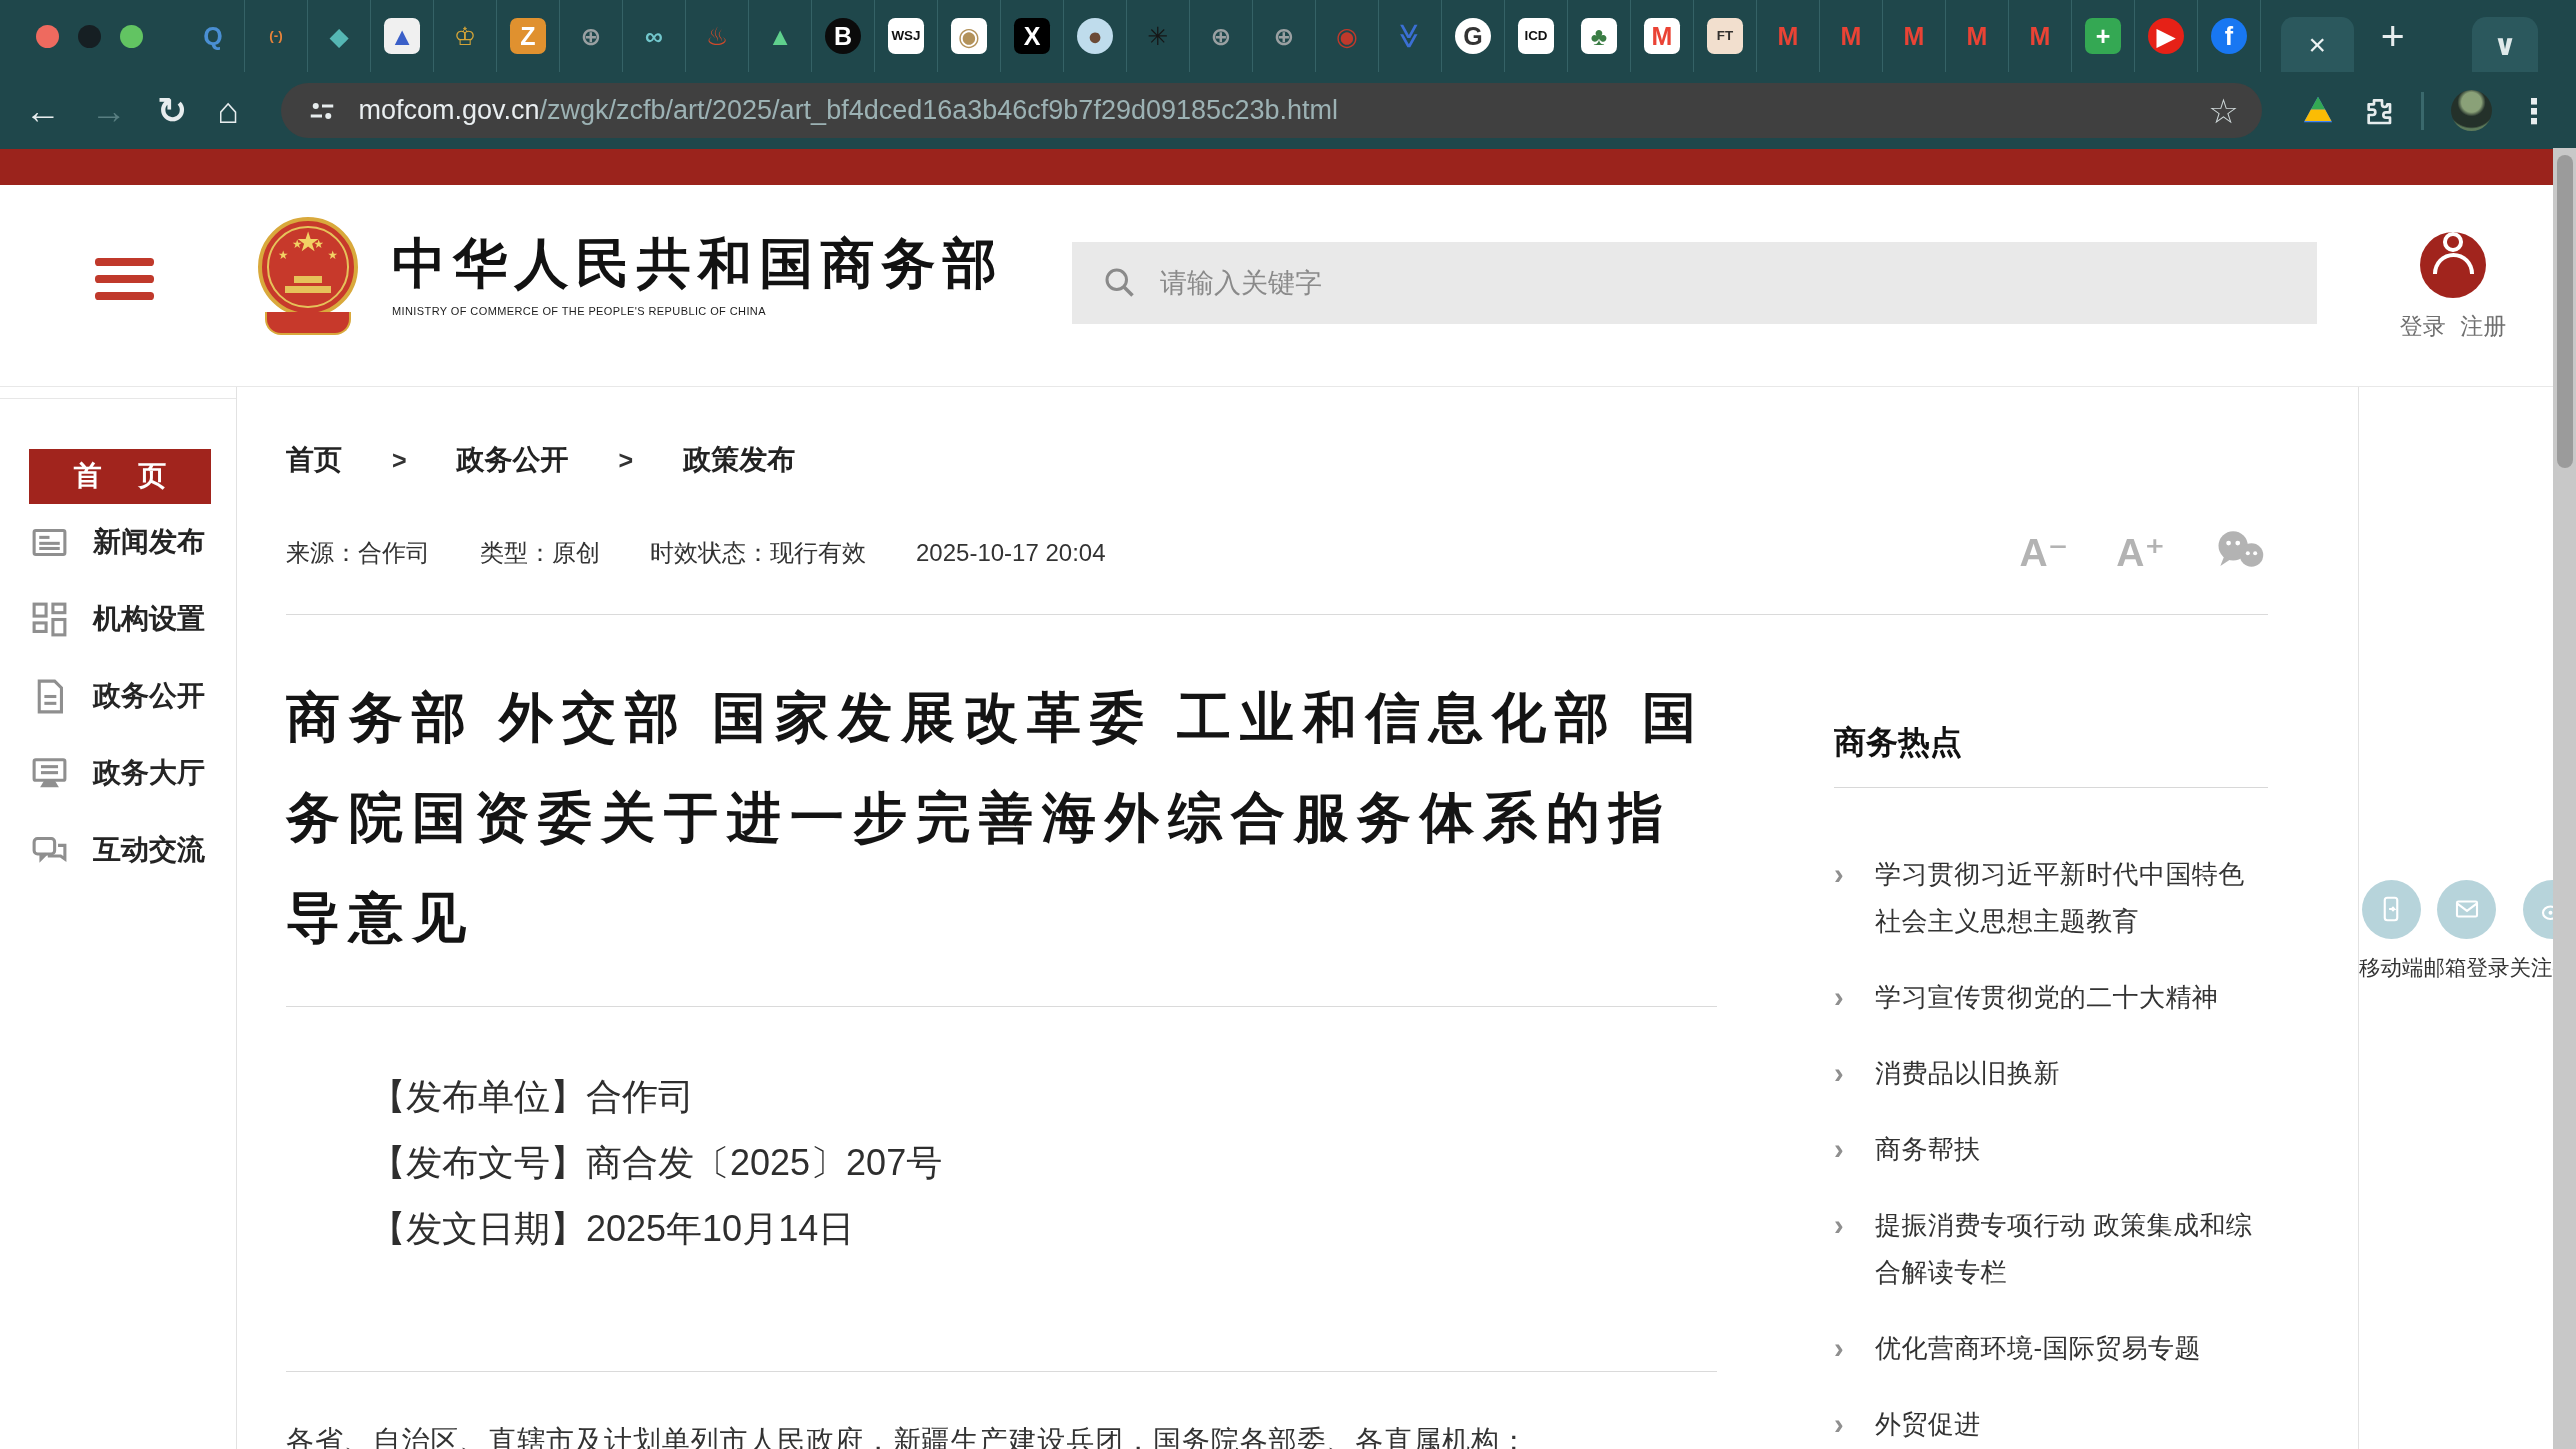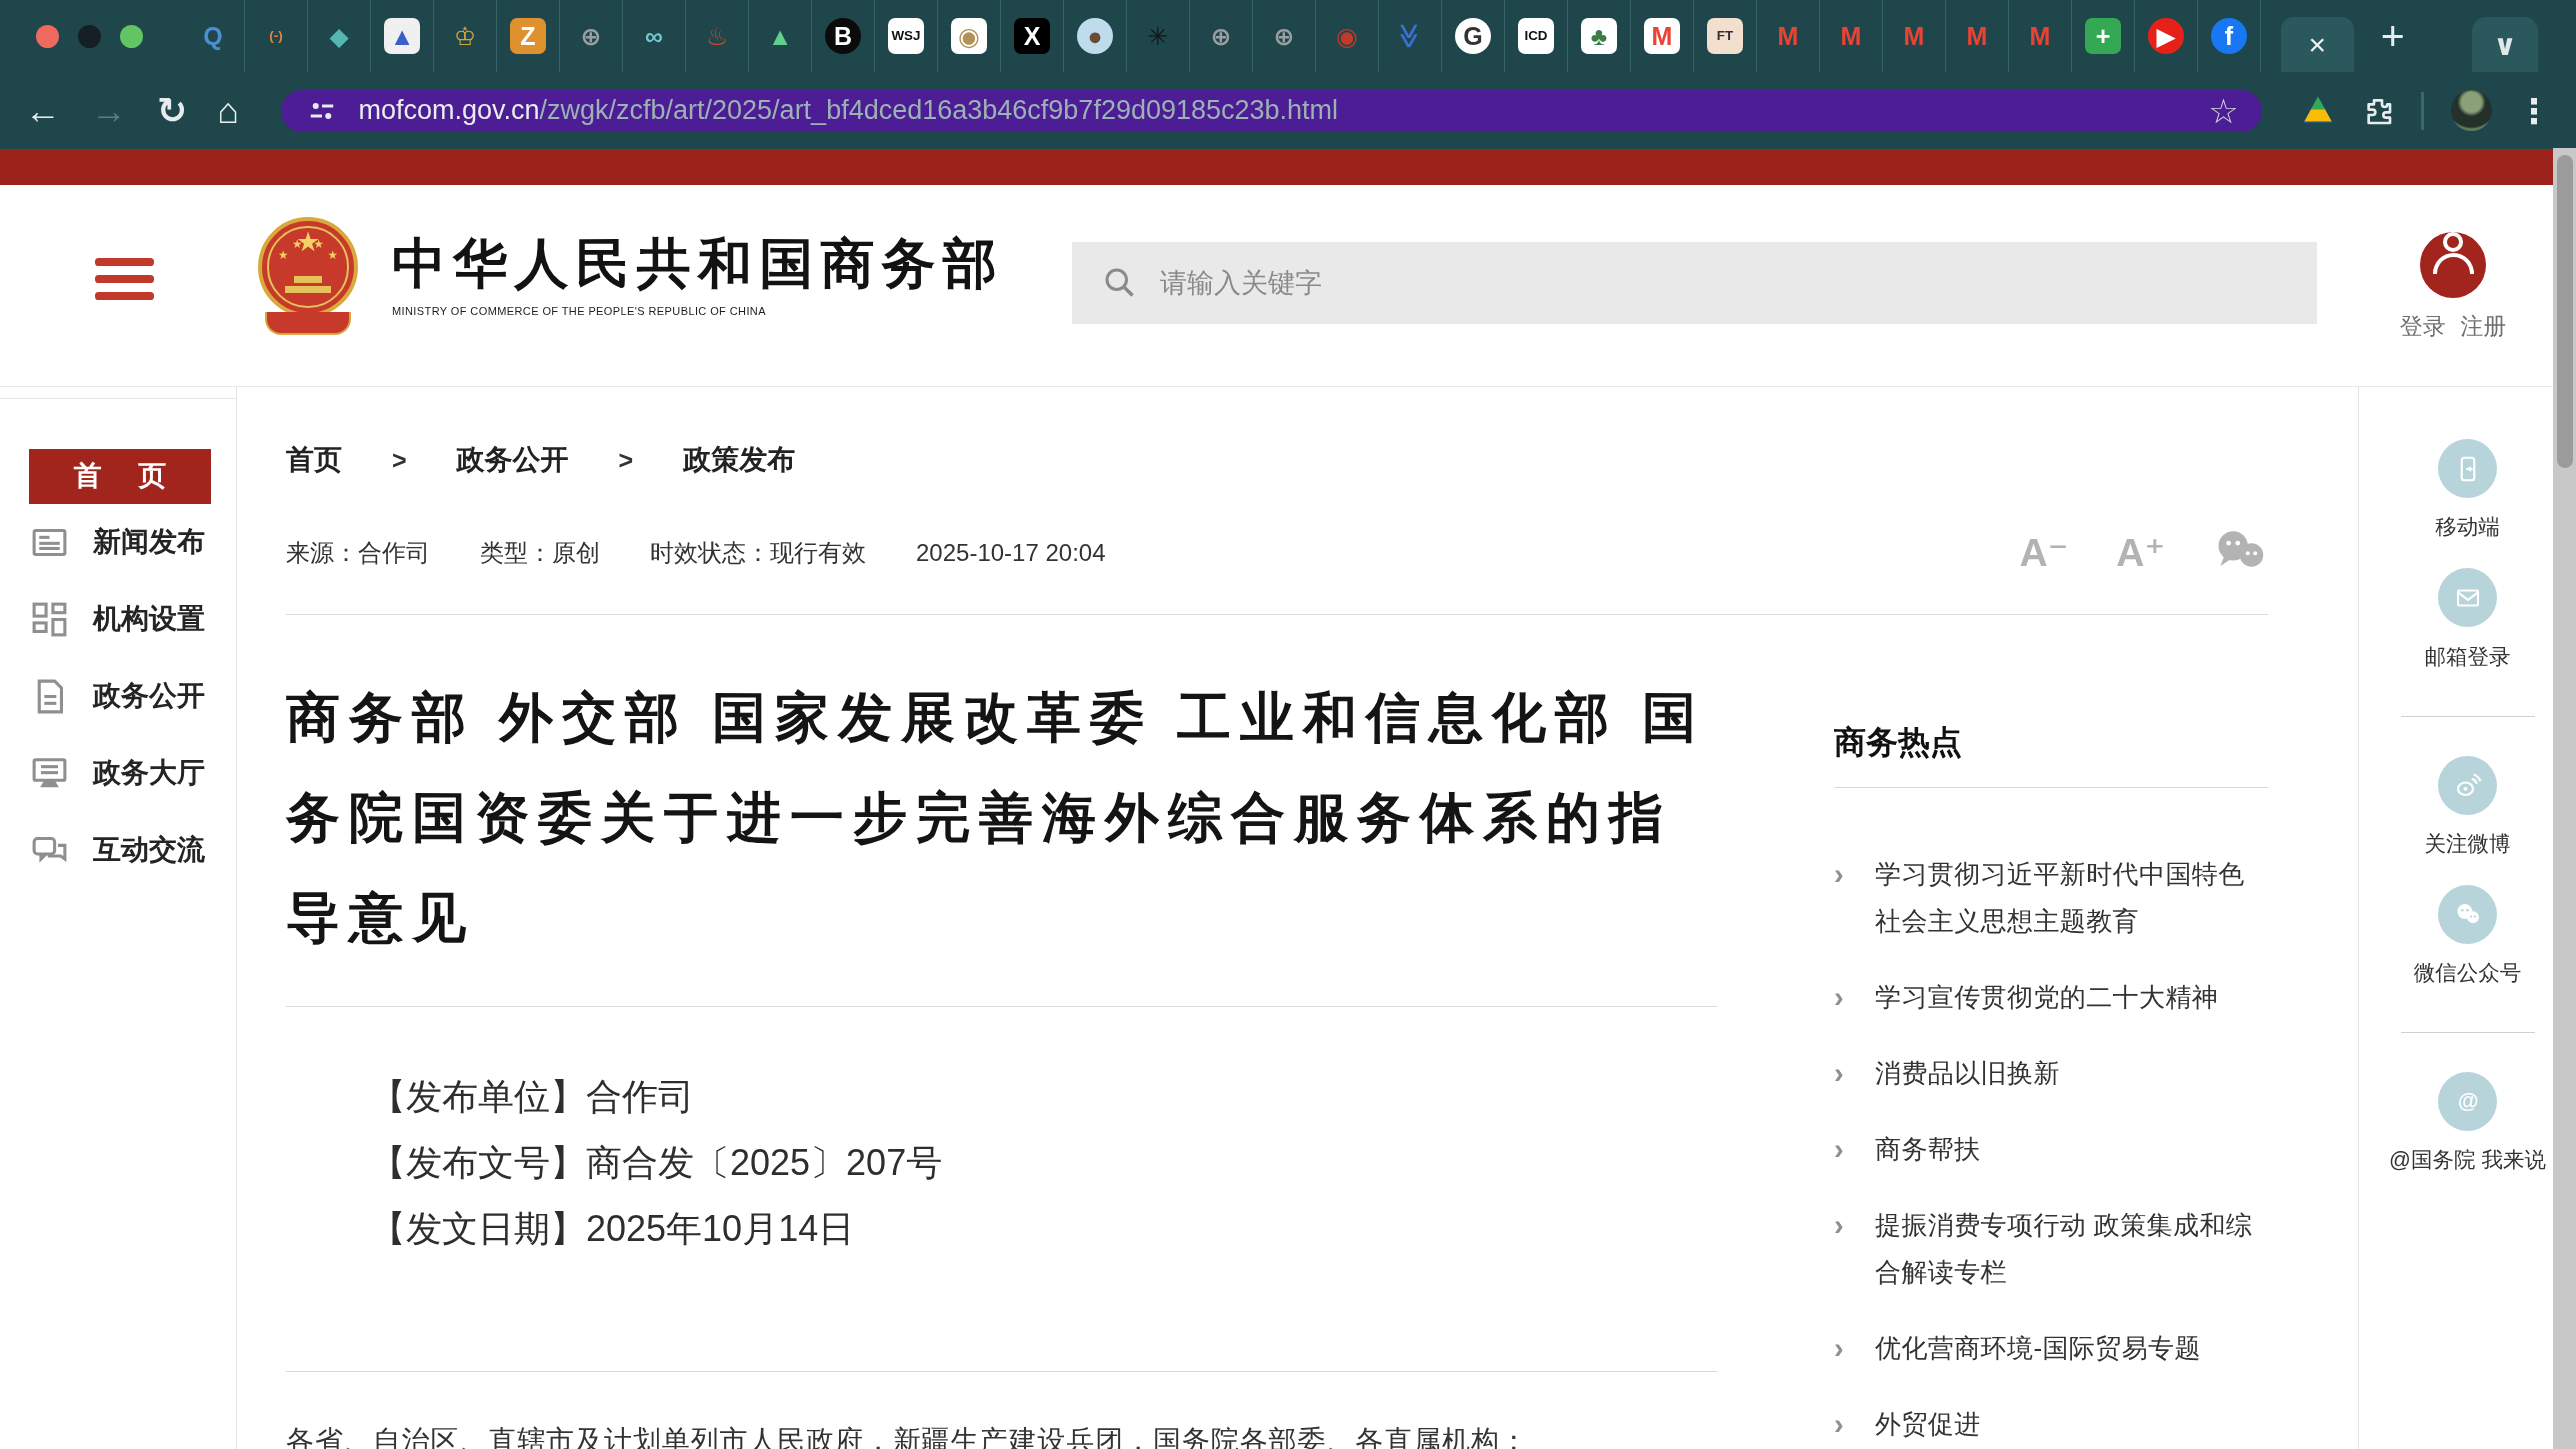--- a/index.html
+++ b/index.html
@@ -19,21 +19,21 @@
   .fav.rot { transform:rotate(90deg); }
   .active-tab { width:73px; height:55px; margin-left:19.7px; background:#2b585d; border-radius:12.5px 12.5px 0 0;
     align-self:flex-end; display:flex; align-items:center; justify-content:center; color:#eef3f3; font-size:30px; }
   .newtab { color:#e7edee; font-size:41px; font-weight:300; margin-left:27px; line-height:72px; }
   .tab-chevron { margin-left:auto; margin-right:38px; width:66px; height:55px; background:#2b585d; border-radius:14.3px 14.3px 0 0;
     align-self:flex-end; display:flex; align-items:center; justify-content:center; color:#dfe9ea; font-size:29px; font-weight:bold; }
 
   .toolbar { height:77px; background:#1f474b; display:flex; align-items:center; padding:0 25px; }
   .navbtn { font-size:36px; color:#e7edee; margin-right:30px; font-weight:bold; }
   .navbtn.dim { color:#587e81; }
-  .url-pill { flex:1; height:42px; background:#4c1d95; border-radius:28px; display:flex; align-items:center; padding:0 23px; margin:0 12.5px; }
+  .url-pill { flex:1; height:55px; background:#404040; border-radius:28px; display:flex; align-items:center; padding:0 23px; margin:0 12.5px; }
   .tune { width:36px; height:36px; border-radius:50%; display:flex; align-items:center; justify-content:center; }
   .urltext { margin-left:18px; font-size:27px; white-space:nowrap; overflow:hidden; }
   .urltext .dom { color:#e9eef0; } .urltext .path { color:#9cb2b4; }
   .star { margin-left:auto; font-size:34px; color:#cfd8d9; }
   .tb-ic { margin-left:27px; display:flex; align-items:center; }
   .tb-divider { width:2.7px; height:38px; background:#3a686c; margin-left:27px; }
   .avatar { width:41px; height:41px; border-radius:50%; margin-left:27px;
     background:radial-gradient(circle at 50% 30%, #8aa178 0 28%, #24312a 40% 70%, #5d7a5a 75%); }
   .dots { font-size:34px; color:#e7edee; margin-left:25px; font-weight:bold; }
 
@@ -108,21 +108,21 @@
   
   .hotcol { width:434px; margin-left:auto; padding-top:106px; }
   .hottitle { font-size:32px; font-weight:bold; color:#111; }
   .hotdiv { border-top:1.8px solid #d8d8d8; margin-top:21.5px; }
   .hotlist { margin-top:63px; }
   .hotitem { display:flex; margin-bottom:29px; }
   .hotitem .chev { width:41px; font-size:29px; font-weight:bold; color:#8f8f8f; line-height:47px; }
   .hotitem .txt { width:385px; font-size:26px; line-height:47px; color:#333; letter-spacing:0.4px; }
 
   
-  .rail { width:218px; border-left:0.9px solid #e2e2e2; display:flex; flex-direction:column; align-items:center; padding-top:52px; }
+  .rail { width:218px; border-left:0.9px solid #e2e2e2; display:flex; flex-direction:row; align-items:center; padding-top:52px; }
   .rail-item { display:flex; flex-direction:column; align-items:center; margin-bottom:27px; }
   .rail-circle { width:59px; height:59px; border-radius:50%; background:#b7d4db; display:flex; align-items:center; justify-content:center; }
   .rail-label { margin-top:14.3px; font-size:21.5px; color:#333; white-space:nowrap; }
   .rail-div { width:134px; border-top:0.9px solid #cfcfcf; margin:18px 0 39px; }
 
   
   .scrollbar { position:absolute; right:0; top:148px; width:23px; height:1301px; background:#c8c8c8; }
   .thumb { position:absolute; left:3.6px; top:7.2px; width:16px; height:313px; border-radius:8px; background:#9b9b9b; }
 </style>
 </head>

